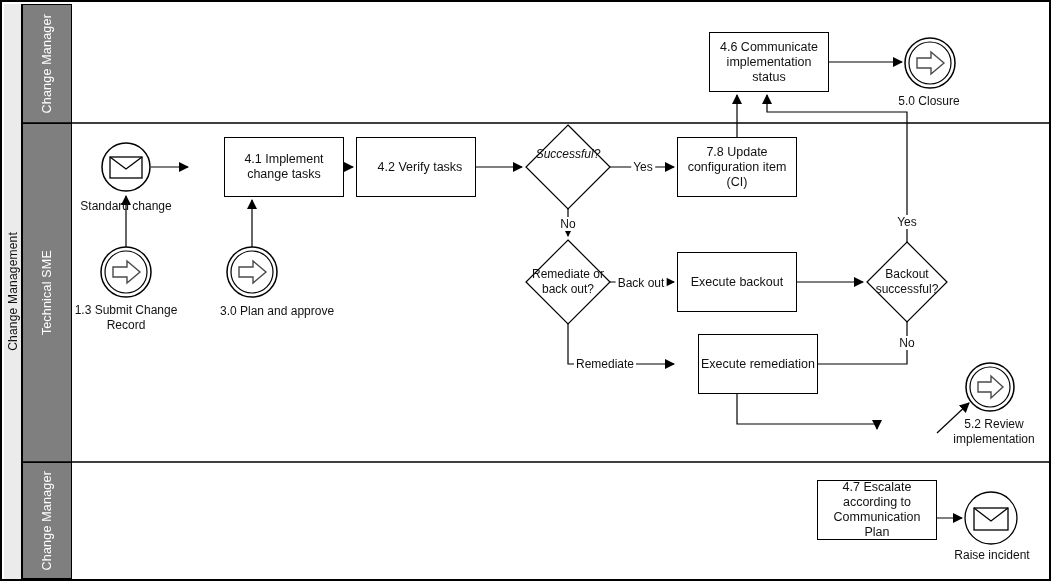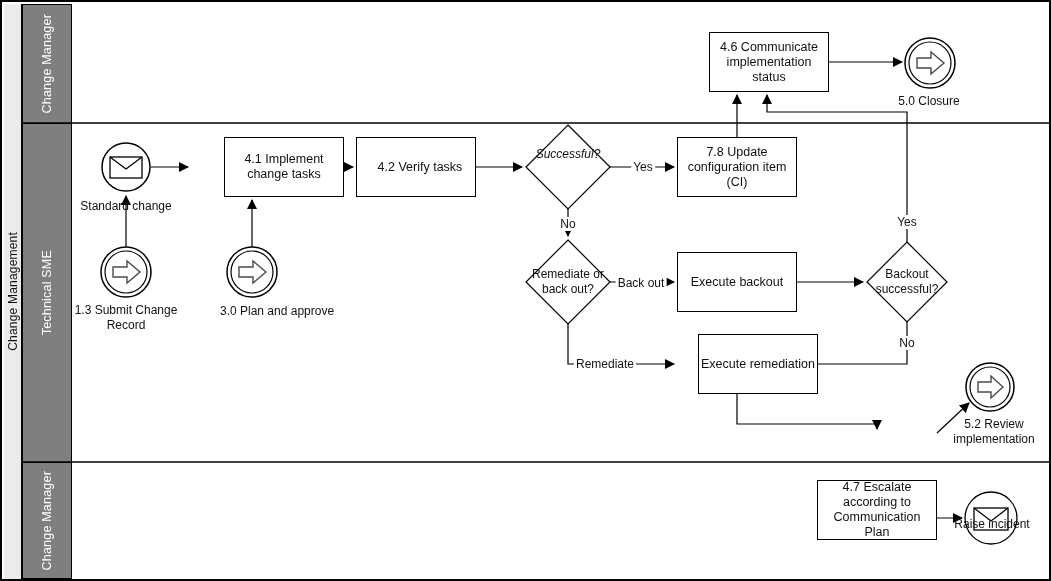--- a/index.html
+++ b/index.html
@@ -52,21 +52,21 @@
     text-align:center; font-size:12px; line-height:15px;
   }
   .g-successful { left:566px; top:152px; width:88px;font-style:italic; }
   .g-remediate  { left:566px; top:280px; width:88px; }
   .g-backout    { left:905px; top:280px; width:88px; }
   .l-standard { left:124px; top:204px; width:130px; white-space:nowrap; }
   .l-submit   { left:124px; top:316px; width:110px; }
   .l-plan     { left:250px; top:309px; width:160px; white-space:nowrap;padding-left:48px; }
   .l-closure  { left:927px; top:99px;  white-space:nowrap; }
   .l-review   { left:992px; top:430px; width:122px; }
-  .l-raise    { left:990px; top:522px; white-space:nowrap; }
+  .l-raise    { left:990px; top:553px; white-space:nowrap; }
   
   .edge-lbl {
     position:absolute; transform:translate(-50%,-50%);
     background:#fff; padding:0 2px; font-size:12px; line-height:14px;
     white-space:nowrap;
   }
   .e-yes1      { left:641px; top:165px; }
   .e-no1       { left:566px; top:222px; }
   .e-backout   { left:639px; top:281px; }
   .e-remediate { left:603px; top:362px; }

